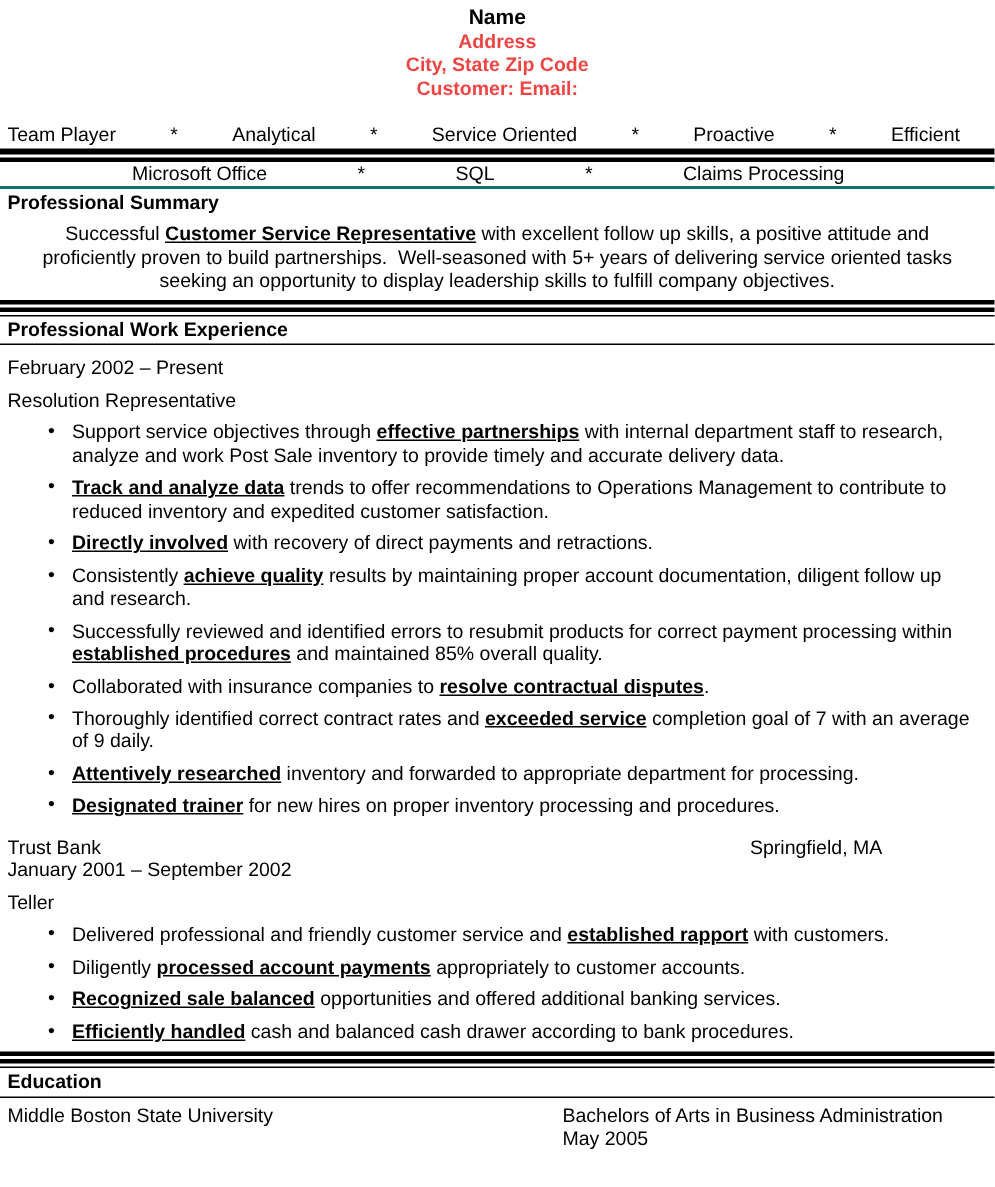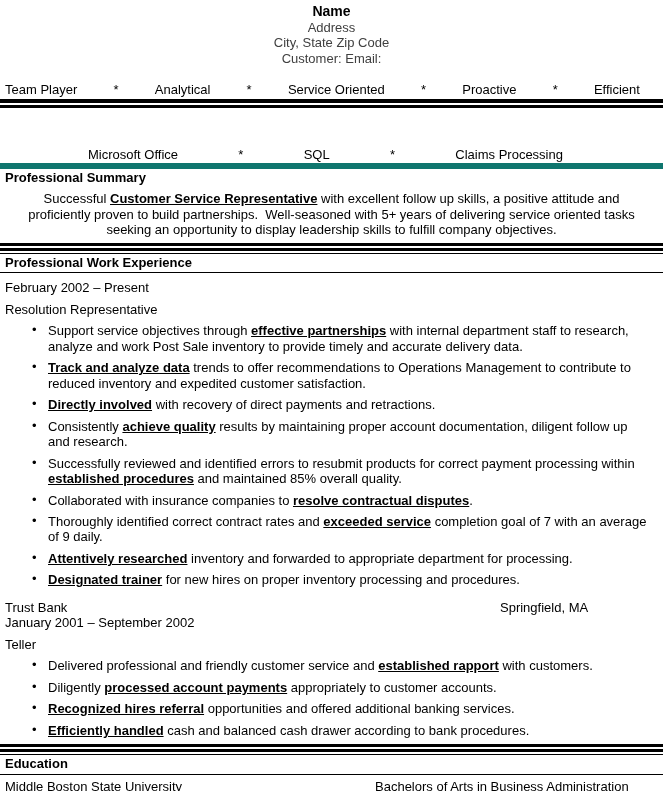--- a/index.html
+++ b/index.html
@@ -7,27 +7,27 @@
     width:663px; height:791px; background:#ffffff; overflow:hidden;
     font-family:"Liberation Sans", sans-serif; font-size:13px; color:#000;
     line-height:1.19;
   }
   .page { width:663px; height:791px; position:relative; }
   .b { font-weight:bold;text-decoration:underline; }
 
   
   .header { text-align:center; padding-top:3px; }
   .name { font-weight:bold; font-size:14px; }
-  .muted { color:#404040; }
+  .muted { color:#ef4444;font-weight:bold; }
 
   
   .skills { margin-top:16px; }
   .skills-row { display:flex; justify-content:space-between; }
   .row1 { padding:0 23px 1px 5px; border-bottom:1px solid #000; }
-  .row2-outer { border-bottom:6px solid #0f766e; padding-bottom:1px;margin-top:39px; }
+  .row2-outer { border-bottom:2px solid #0f766e; padding-bottom:1px; }
   .row2 { margin:0 100px 0 88px; }
 
   
   .bars .bar { height:3px; background:#000; }
   .bars .bar + .bar { margin-top:2px; }
   .divider { margin-top:5px; }
   .divider .bar { height:3px; background:#000; }
   .divider .bar + .bar { margin-top:2px; }
   .divider .thin { height:1px; background:#000; margin-top:2px; }
 
@@ -122,21 +122,21 @@
   <section class="job second">
     <div class="job-header">
       <span class="company">Trust Bank</span>
       <span class="location">Springfield, MA</span>
     </div>
     <div class="dates">January 2001 – September 2002</div>
     <div class="job-title">Teller</div>
     <ul class="bullets">
         <li><span class="marker">•</span><span>Delivered professional and friendly customer service and </span><span class="b">established rapport</span><span> with customers.</span></li>
         <li><span class="marker">•</span><span>Diligently </span><span class="b">processed account payments</span><span> appropriately to customer accounts.</span></li>
-        <li><span class="marker">•</span><span class="b">Recognized hires referral</span><span> opportunities and offered additional banking services.</span></li>
+        <li><span class="marker">•</span><span class="b">Recognized sale balanced</span><span> opportunities and offered additional banking services.</span></li>
         <li><span class="marker">•</span><span class="b">Efficiently handled</span><span> cash and balanced cash drawer according to bank procedures.</span></li>
       </ul>
   </section>
 
   <div class="divider edu-divider">
     <div class="bar"></div>
     <div class="bar"></div>
     <div class="thin"></div>
   </div>
   <div class="section-heading underlined">Education</div>

